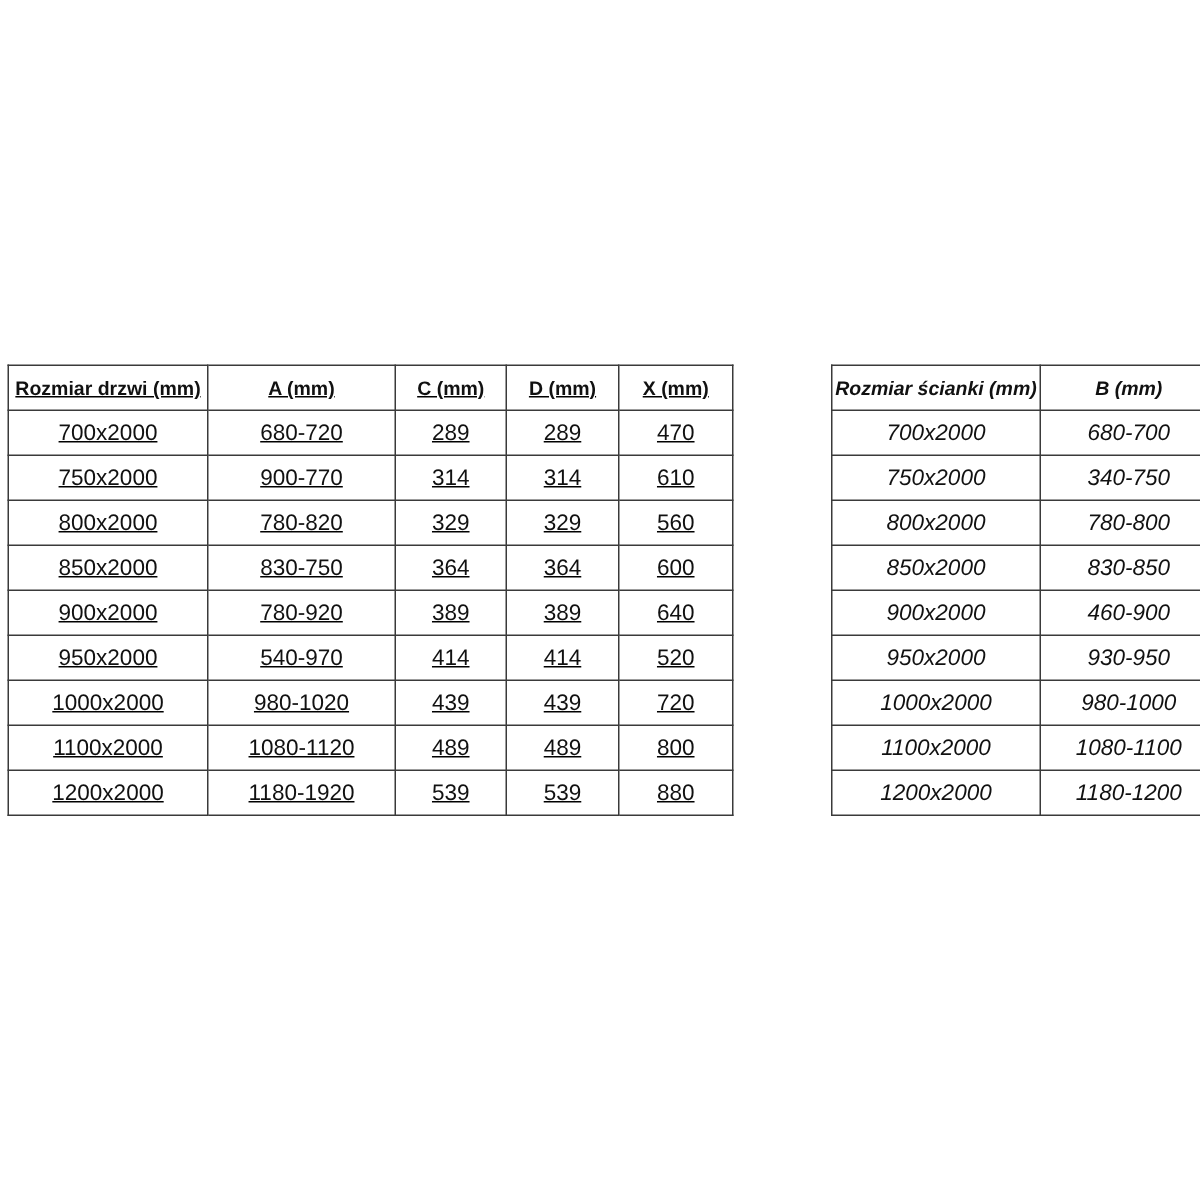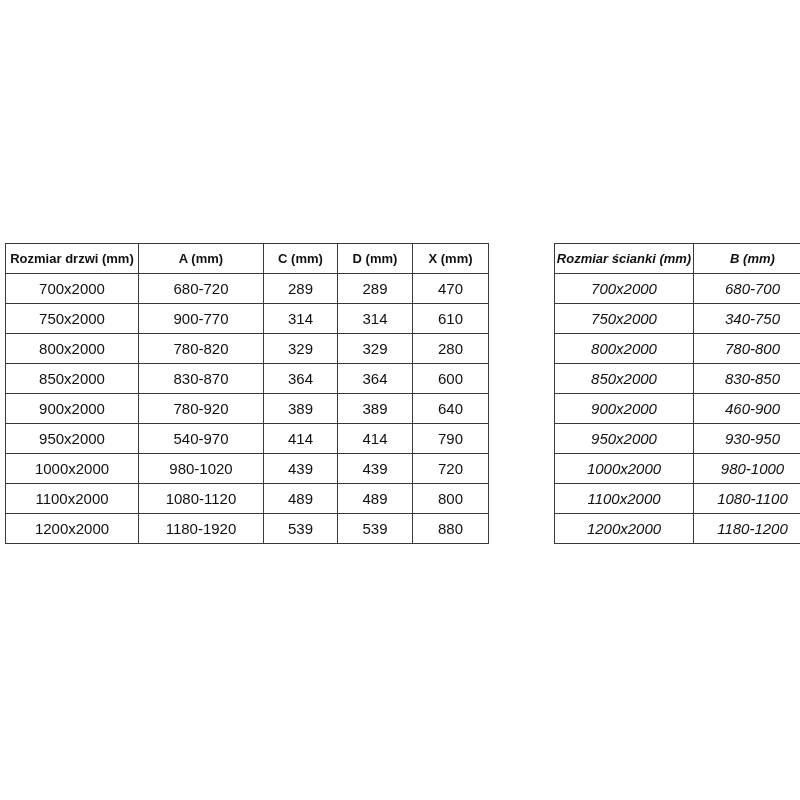--- a/index.html
+++ b/index.html
@@ -11,21 +11,21 @@
     font-family: "Liberation Sans", sans-serif;
     position: relative;
     overflow: hidden;
   }
   table {
     border-collapse: collapse;
     position: absolute;
     top: 243px;
     table-layout: fixed;
   }
-  #table-doors { left: 5px; width: 483px; }
+  #table-doors { left: 5px; width: 483px; text-decoration: underline; }
   #table-walls { left: 554px; width: 257px; font-style: italic; }
   th, td {
     border: 1px solid #3a3a3a;
     text-align: center;
     vertical-align: middle;
     padding: 0;
     height: 30px;
     overflow: hidden;
     white-space: nowrap;
   }
@@ -73,42 +73,42 @@
       <td>900-770</td>
       <td>314</td>
       <td>314</td>
       <td>610</td>
     </tr>
     <tr>
       <td>800x2000</td>
       <td>780-820</td>
       <td>329</td>
       <td>329</td>
-      <td>280</td>
+      <td>560</td>
     </tr>
     <tr>
       <td>850x2000</td>
-      <td>830-870</td>
+      <td>830-750</td>
       <td>364</td>
       <td>364</td>
       <td>600</td>
     </tr>
     <tr>
       <td>900x2000</td>
       <td>780-920</td>
       <td>389</td>
       <td>389</td>
       <td>640</td>
     </tr>
     <tr>
       <td>950x2000</td>
       <td>540-970</td>
       <td>414</td>
       <td>414</td>
-      <td>790</td>
+      <td>520</td>
     </tr>
     <tr>
       <td>1000x2000</td>
       <td>980-1020</td>
       <td>439</td>
       <td>439</td>
       <td>720</td>
     </tr>
     <tr>
       <td>1100x2000</td>

